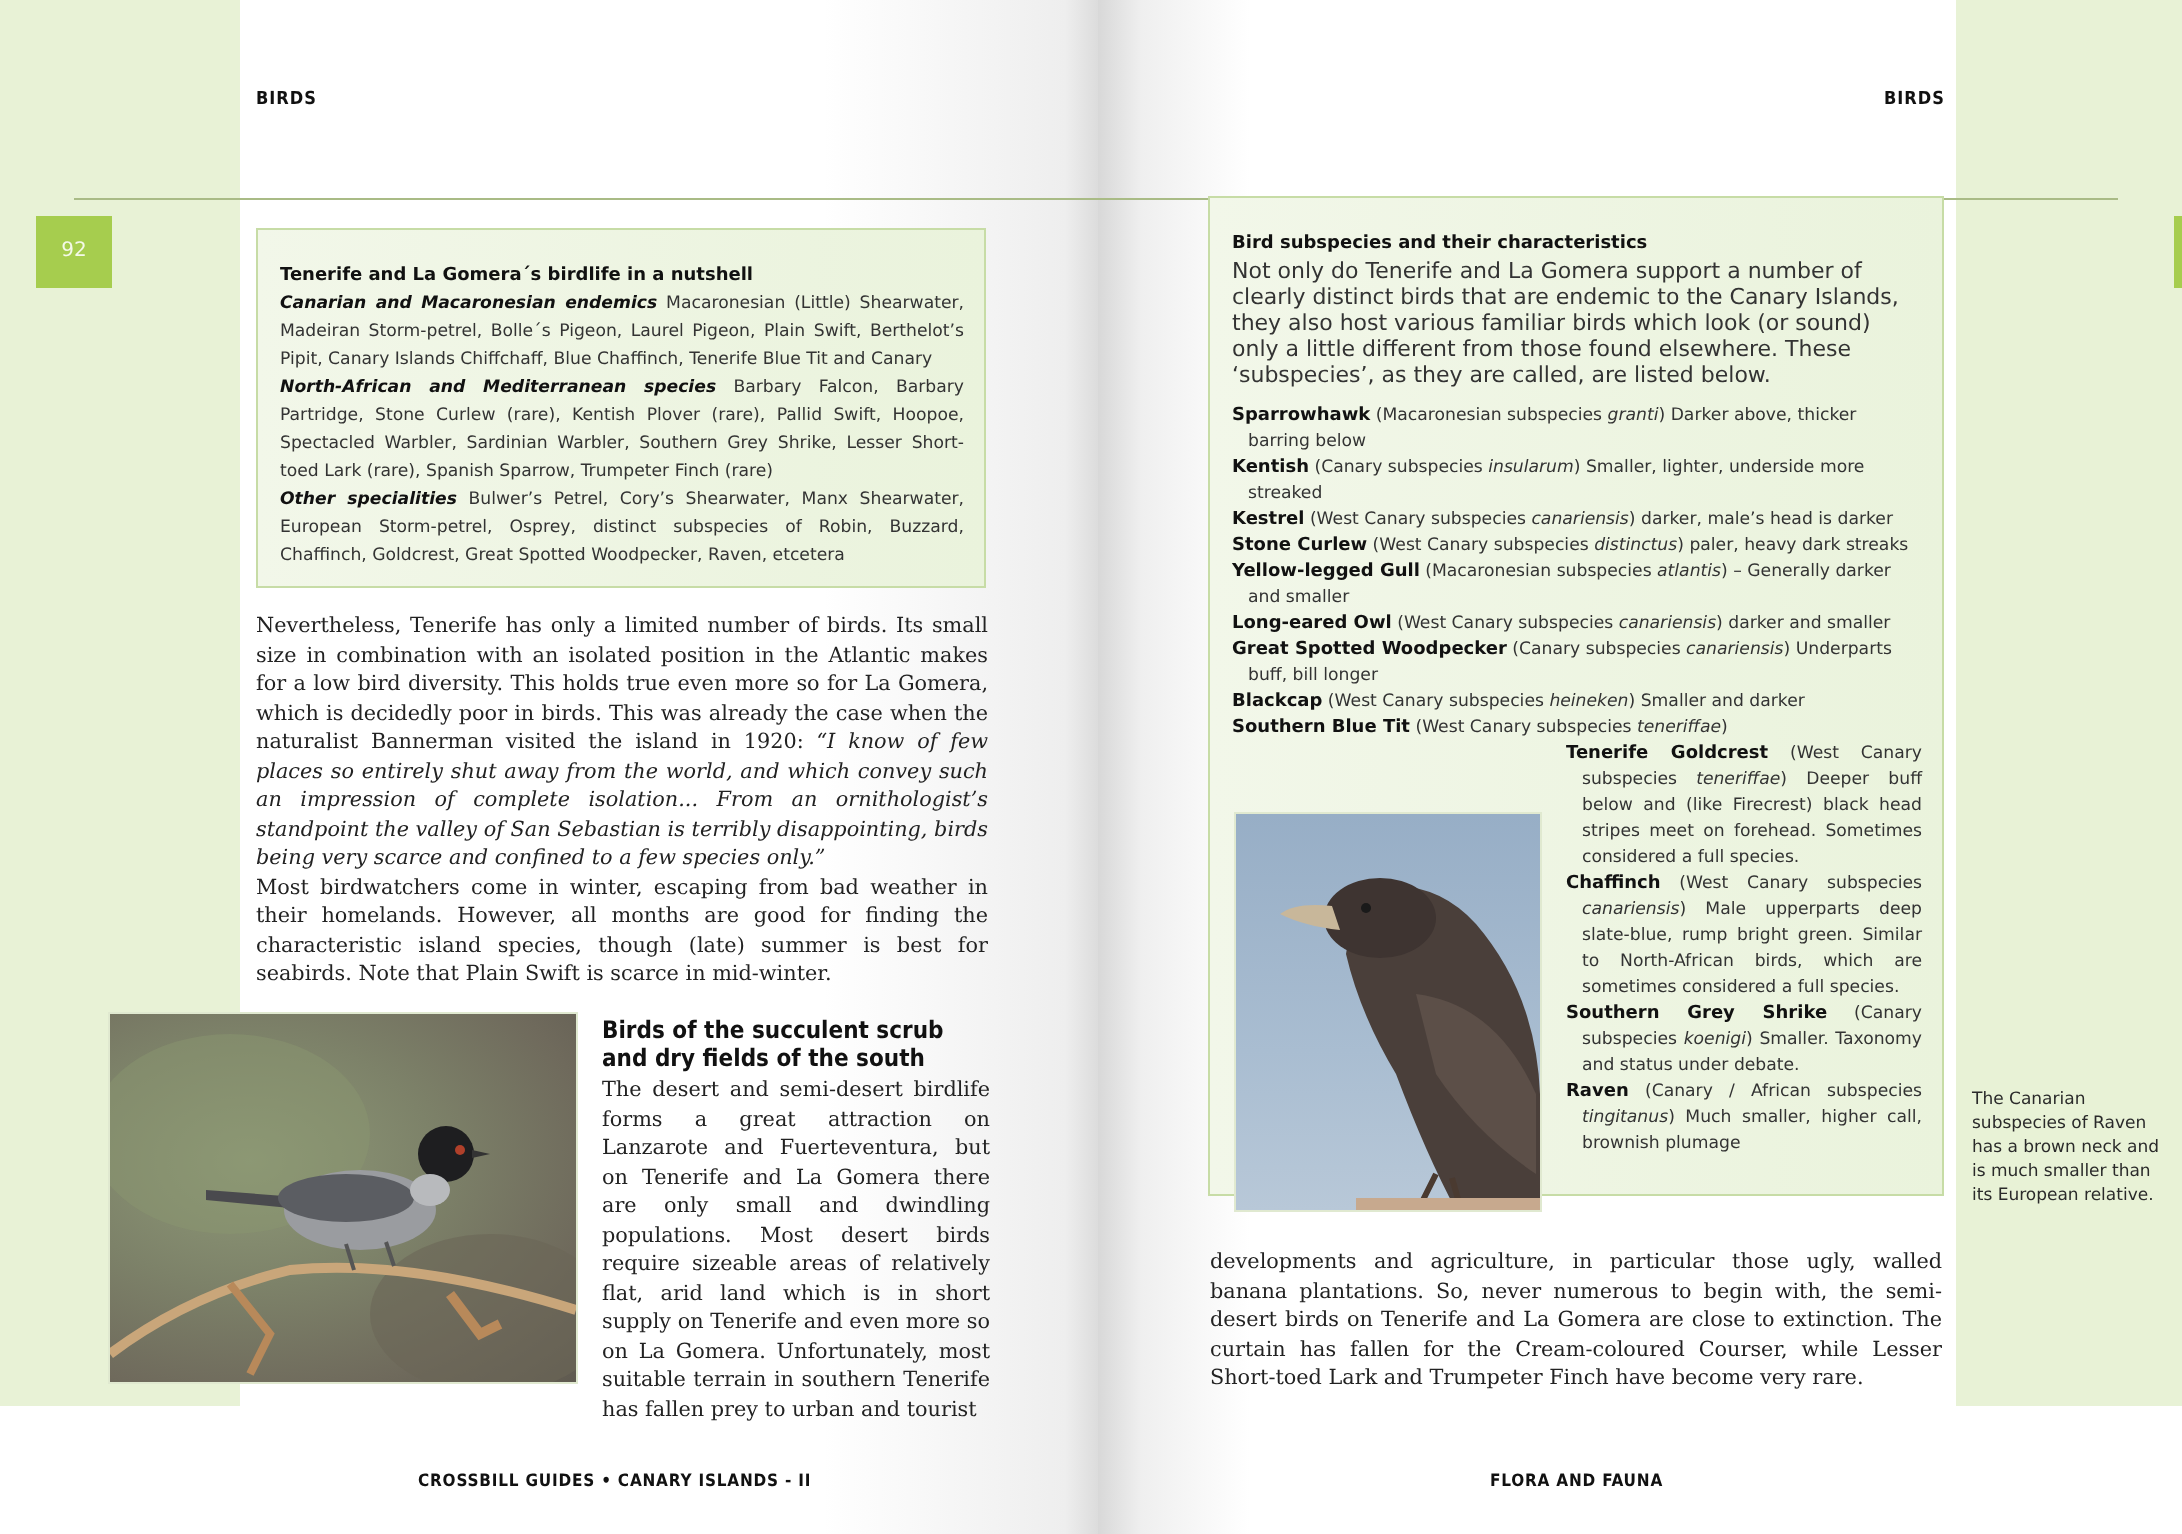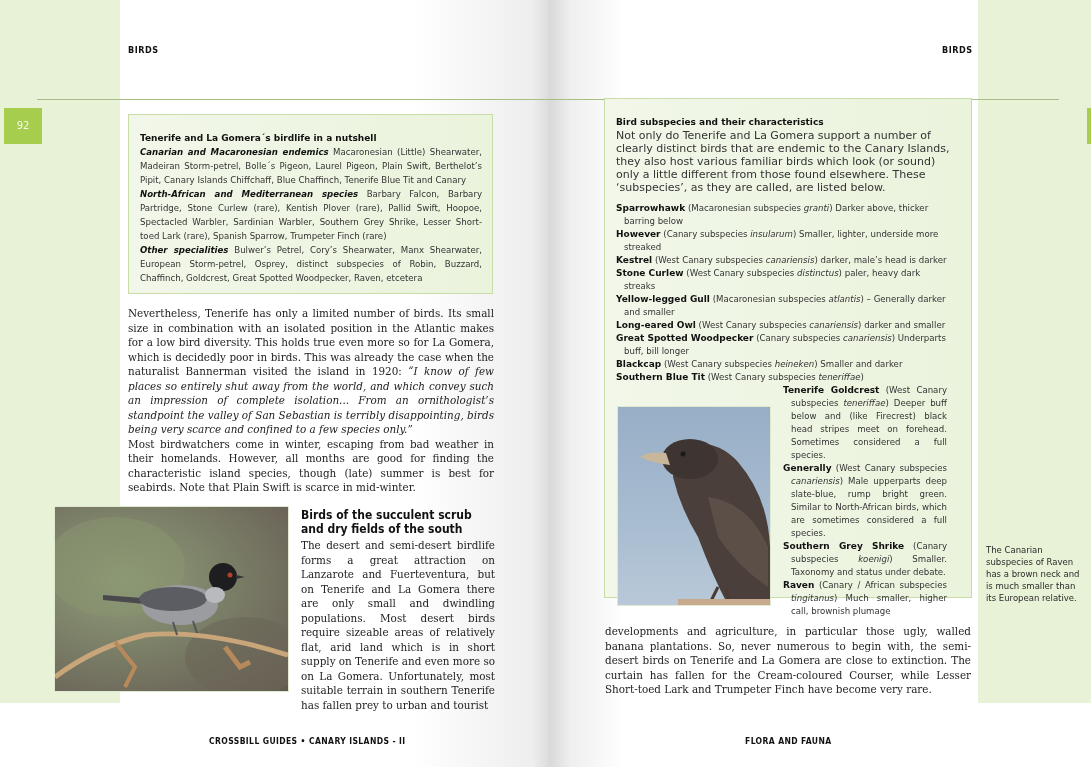--- a/index.html
+++ b/index.html
@@ -15,21 +15,21 @@
   .margin-strip { position: absolute; top: 0; height: 703px; background: #e8f2d6; }
   .page-left .margin-strip { left: 0; width: 120px; }
   .page-right .margin-strip { left: 429px; width: 113px; }
   .running-head { position: absolute; top: 45px; font-family: "DejaVu Sans Condensed", "DejaVu Sans", sans-serif; font-weight: bold; font-size: 9px; letter-spacing: 0.5px; color: #111; }
   .page-left .running-head { left: 128px; }
   .page-right .running-head { left: 393px; }
   .rule { position: absolute; top: 99px; height: 1px; background: #a9bb86; }
   .page-left .rule { left: 37px; width: 512px; }
   .page-right .rule { left: 0; width: 510px; }
   .page-num { position: absolute; top: 108px; width: 38px; height: 36px; background: #a6cd4e; color: #f4f9e8; font-size: 10px; line-height: 36px; text-align: center; }
-  .page-left .page-num { left: 4px; }
+  .page-left .page-num { left: 18px; }
   .page-right .page-num { left: 538px; width: 32px; }
 
   .box { position: absolute; border: 1px solid #c7dca6; background: linear-gradient(to right, #f2f7e9, #eaf3dc); padding: 16px 10px 7px 11px; box-sizing: border-box; font-size: 8.6px; line-height: 14px; color: #333; }
   .box-left { left: 128px; top: 114px; width: 365px; height: 180px; text-align: justify; }
   .box-right { left: 55px; top: 98px; width: 368px; height: 500px; }
   .box-title { font-weight: bold; color: #111; font-size: 9px; }
   .bi { font-weight: bold; font-style: italic; color: #111; }
 
   .serif { font-family: "DejaVu Serif", serif; font-size: 10.4px; line-height: 14.5px; color: #222; text-align: justify; }
   .body-left { position: absolute; left: 128px; top: 306px; width: 366px; }
@@ -42,21 +42,21 @@
 
   .photo { position: absolute; overflow: hidden; border: 1px solid #e0e9d0; }
   .photo-warbler { left: 54px; top: 506px; width: 233px; height: 184px; background: radial-gradient(ellipse at 30% 40%, #8f9a78 0%, #7d8269 40%, #6f6a5c 75%, #5f5a50 100%); }
   .photo-raven { left: 68px; top: 406px; width: 152px; height: 198px; background: linear-gradient(to bottom, #97aec6 0%, #a9bdd1 60%, #b8c8d8 100%); }
 
   .section-head { position: absolute; left: 301px; top: 508px; width: 196px; font-family: "DejaVu Sans Condensed", "DejaVu Sans", sans-serif; font-weight: bold; font-size: 12px; line-height: 14px; color: #111; }
   .body-section { position: absolute; left: 301px; top: 538px; width: 194px; }
   .body-section p { margin: 0; }
 
   .sub-list { margin-top: 8px; }
-  .sub-item { margin: 0 14px 0 0; padding-left: 8px; text-indent: -8px; font-size: 8.6px; line-height: 13px; color: #333; }
+  .sub-item { margin: 0 0 0 0; padding-left: 8px; text-indent: -8px; font-size: 8.6px; line-height: 13px; color: #333; }
   .sub-item .name { font-weight: bold; color: #111; font-size: 9px; }
   .sub-item .sci { font-style: italic; }
   .sub-item.wrap { margin-left: 167px; text-align: justify; }
 
   .body-right { position: absolute; left: 56px; top: 624px; width: 366px; }
   .body-right p { margin: 0; }
 
   .footer { position: absolute; top: 736px; font-family: "DejaVu Sans Condensed", "DejaVu Sans", sans-serif; font-weight: bold; font-size: 8.5px; letter-spacing: 0.4px; color: #111; }
   .page-left .footer { left: 209px; }
   .page-right .footer { left: 196px; }
@@ -119,30 +119,30 @@
   <div class="margin-strip"></div>
   <div class="running-head">BIRDS</div>
   <div class="rule"></div>
   <div class="page-num">93</div>
 
   <div class="box box-right">
     <div class="box-title">Bird subspecies and their characteristics</div>
     <div style="font-size:11px;line-height:13px;">Not only do Tenerife and La Gomera support a number of clearly distinct birds that are endemic to the Canary Islands, they also host various familiar birds which look (or sound) only a little different from those found elsewhere. These ‘subspecies’, as they are called, are listed below.</div>
     <div class="sub-list" id="sub-list">
         <div class="sub-item"><span class="name">Sparrowhawk</span><span> (Macaronesian subspecies </span><span class="sci">granti</span><span>) Darker above, thicker barring below</span></div>
-        <div class="sub-item"><span class="name">However</span><span> (Canary subspecies </span><span class="sci">insularum</span><span>) Smaller, lighter, underside more streaked</span></div>
+        <div class="sub-item"><span class="name">Kentish</span><span> (Canary subspecies </span><span class="sci">insularum</span><span>) Smaller, lighter, underside more streaked</span></div>
         <div class="sub-item"><span class="name">Kestrel</span><span> (West Canary subspecies </span><span class="sci">canariensis</span><span>) darker, male’s head is darker</span></div>
         <div class="sub-item"><span class="name">Stone Curlew</span><span> (West Canary subspecies </span><span class="sci">distinctus</span><span>) paler, heavy dark streaks</span></div>
         <div class="sub-item"><span class="name">Yellow-legged Gull</span><span> (Macaronesian subspecies </span><span class="sci">atlantis</span><span>) – Generally darker and smaller</span></div>
         <div class="sub-item"><span class="name">Long-eared Owl</span><span> (West Canary subspecies </span><span class="sci">canariensis</span><span>) darker and smaller</span></div>
         <div class="sub-item"><span class="name">Great Spotted Woodpecker</span><span> (Canary subspecies </span><span class="sci">canariensis</span><span>) Underparts buff, bill longer</span></div>
         <div class="sub-item"><span class="name">Blackcap</span><span> (West Canary subspecies </span><span class="sci">heineken</span><span>) Smaller and darker</span></div>
         <div class="sub-item"><span class="name">Southern Blue Tit</span><span> (West Canary subspecies </span><span class="sci">teneriffae</span><span>)</span></div>
         <div class="sub-item wrap"><span class="name">Tenerife Goldcrest</span><span> (West Canary subspecies </span><span class="sci">teneriffae</span><span>) Deeper buff below and (like Firecrest) black head stripes meet on forehead. Sometimes considered a full species.</span></div>
-        <div class="sub-item wrap"><span class="name">Generally</span><span> (West Canary subspecies </span><span class="sci">canariensis</span><span>) Male upperparts deep slate-blue, rump bright green. Similar to North-African birds, which are sometimes considered a full species.</span></div>
+        <div class="sub-item wrap"><span class="name">Chaffinch</span><span> (West Canary subspecies </span><span class="sci">canariensis</span><span>) Male upperparts deep slate-blue, rump bright green. Similar to North-African birds, which are sometimes considered a full species.</span></div>
         <div class="sub-item wrap"><span class="name">Southern Grey Shrike</span><span> (Canary subspecies </span><span class="sci">koenigi</span><span>) Smaller. Taxonomy and status under debate.</span></div>
         <div class="sub-item wrap"><span class="name">Raven</span><span> (Canary / African subspecies </span><span class="sci">tingitanus</span><span>) Much smaller, higher call, brownish plumage</span></div>
       </div>
   </div>
 
   <div class="photo photo-raven">
     <svg width="152" height="198" viewBox="0 0 152 198">
 
       <path d="M60 40 Q95 28 120 55 Q150 90 152 140 L152 198 L110 198 Q95 170 80 130 Q62 100 55 70 Z" fill="#4a3f3a"></path>
       <path d="M90 90 Q130 95 150 140 L150 180 Q120 160 100 130 Z" fill="#5c4f48"></path>

